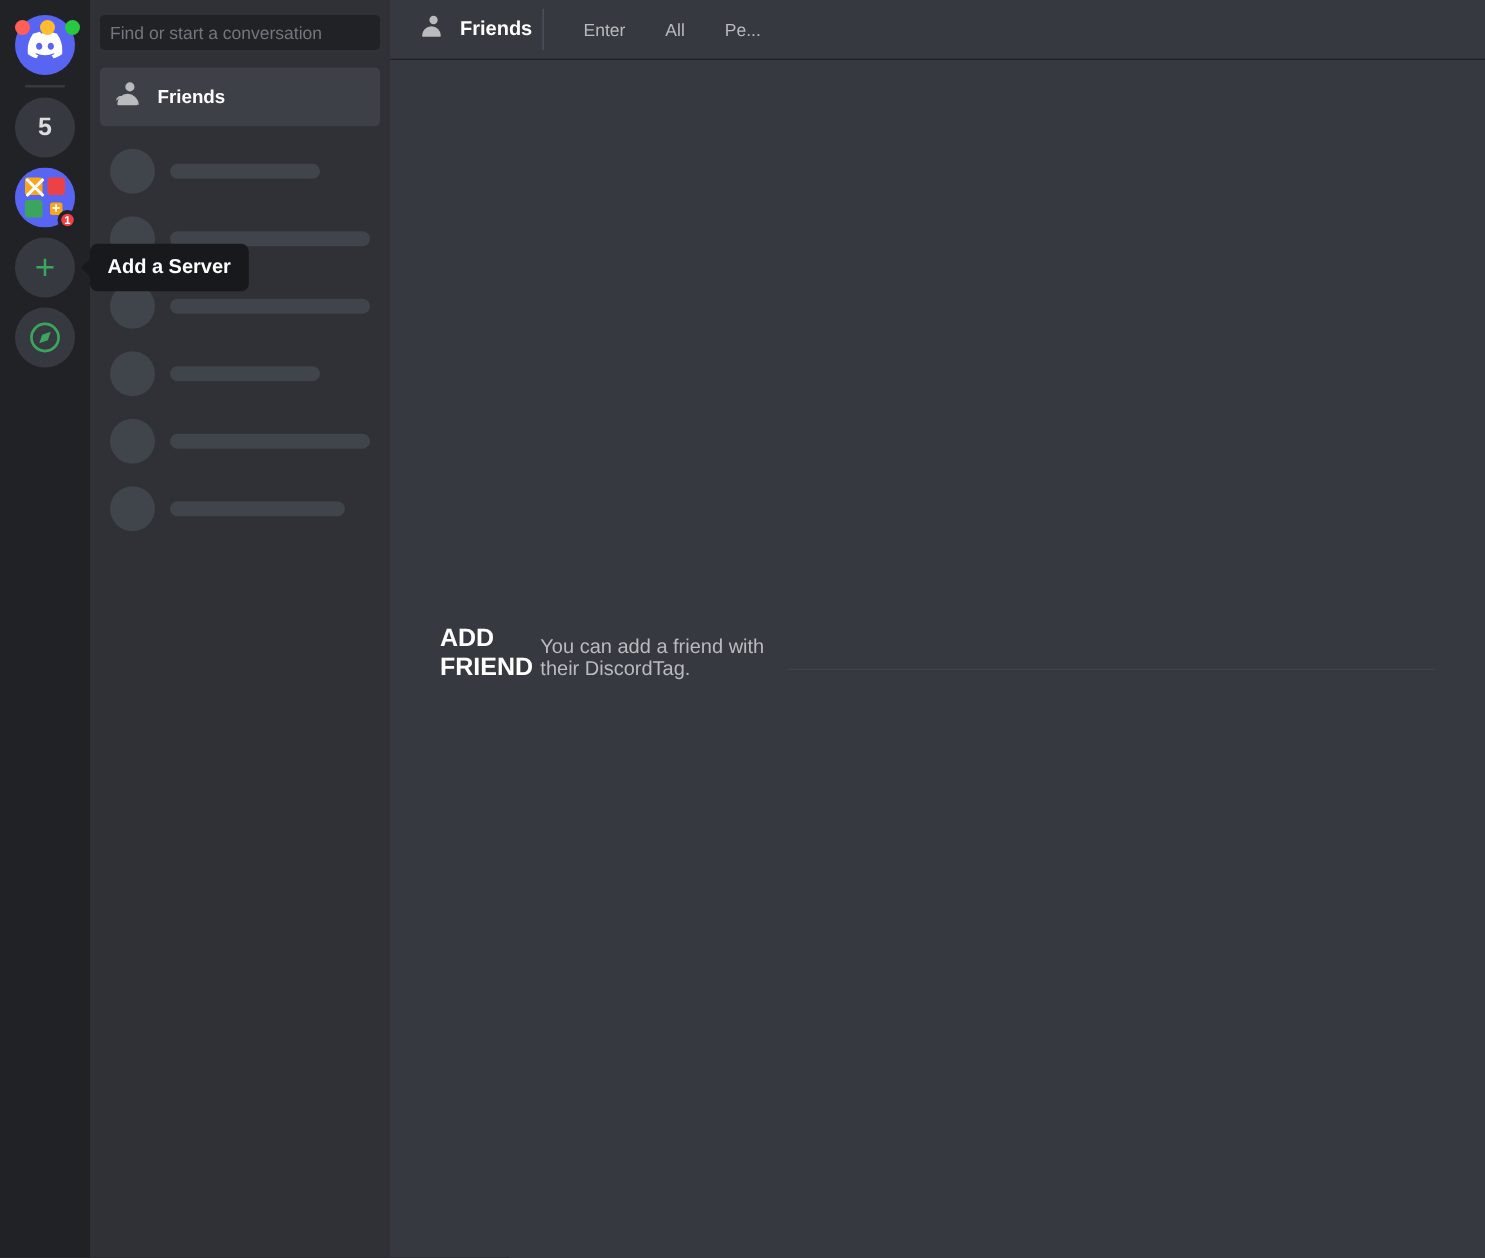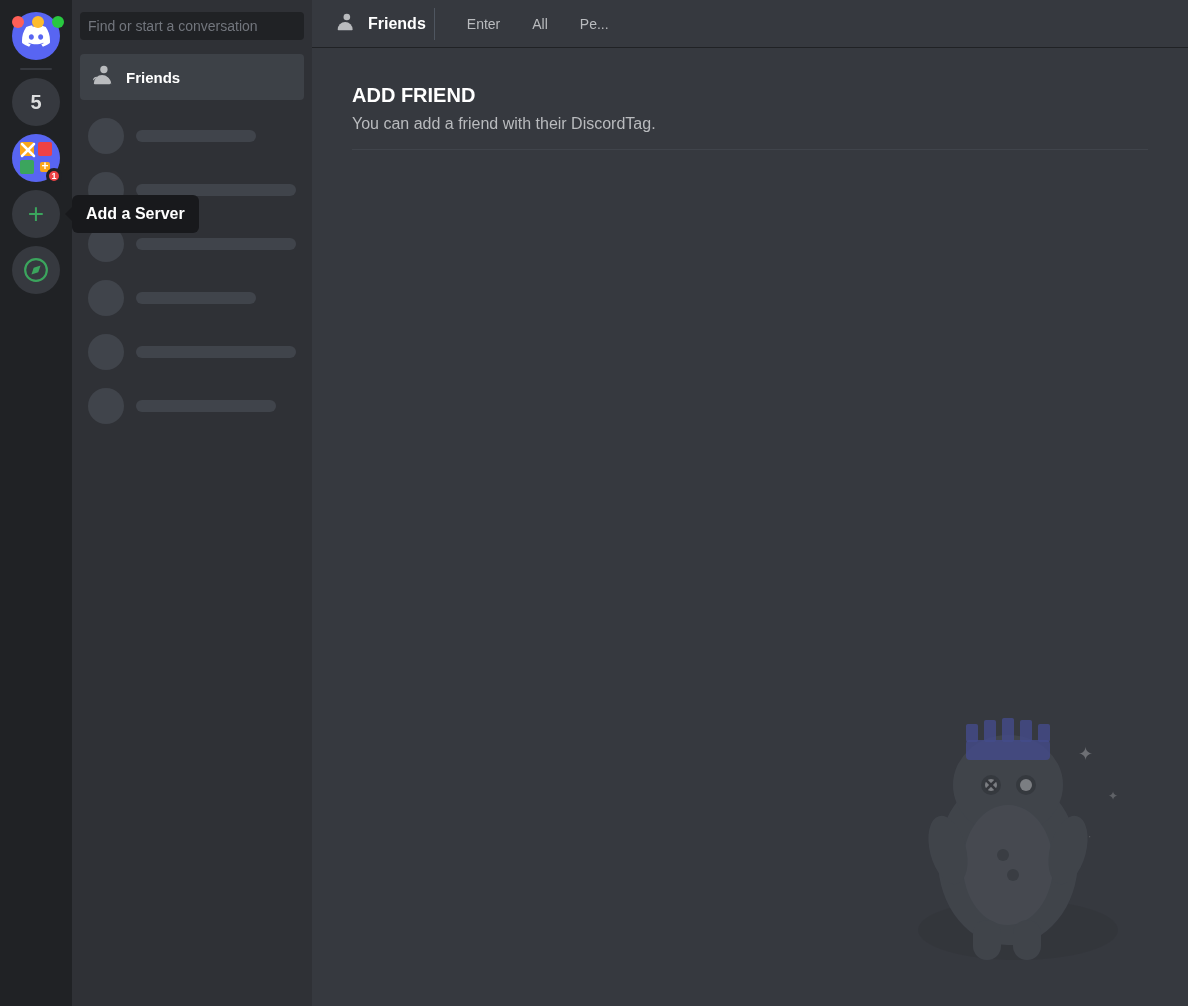--- a/index.html
+++ b/index.html
@@ -220,21 +220,22 @@
       border-radius: 4px;
       cursor: pointer;
       font-weight: 500;
     }
 
     
     .add-friend-area {
       flex: 1;
       padding: 36px 40px;
       display: flex;
-      flex-direction: column;
+      flex-direction: row;
+      align-items: center;
     }
 
     .add-friend-title {
       color: #ffffff;
       font-size: 20px;
       font-weight: 700;
       margin-bottom: 8px;
     }
 
     .add-friend-desc {

